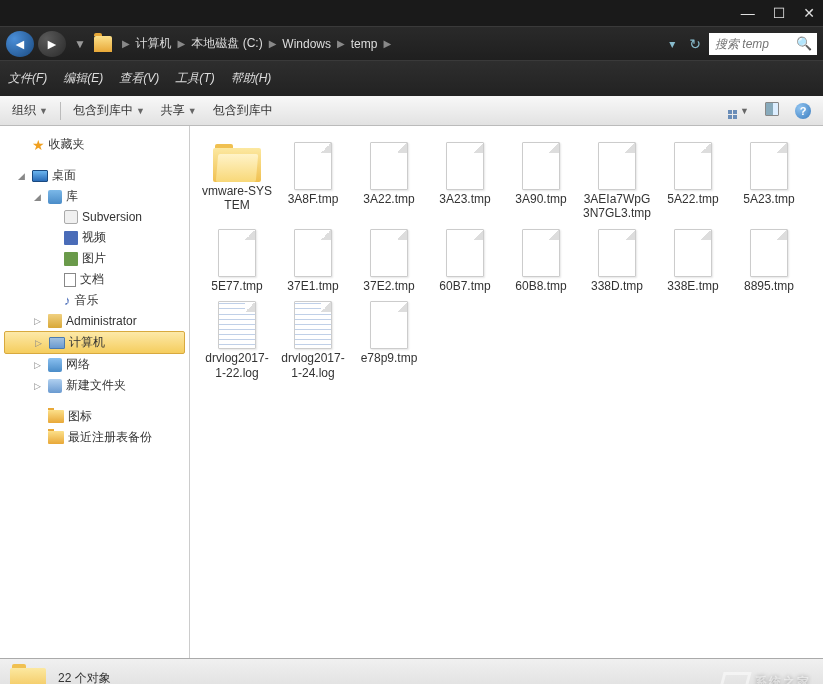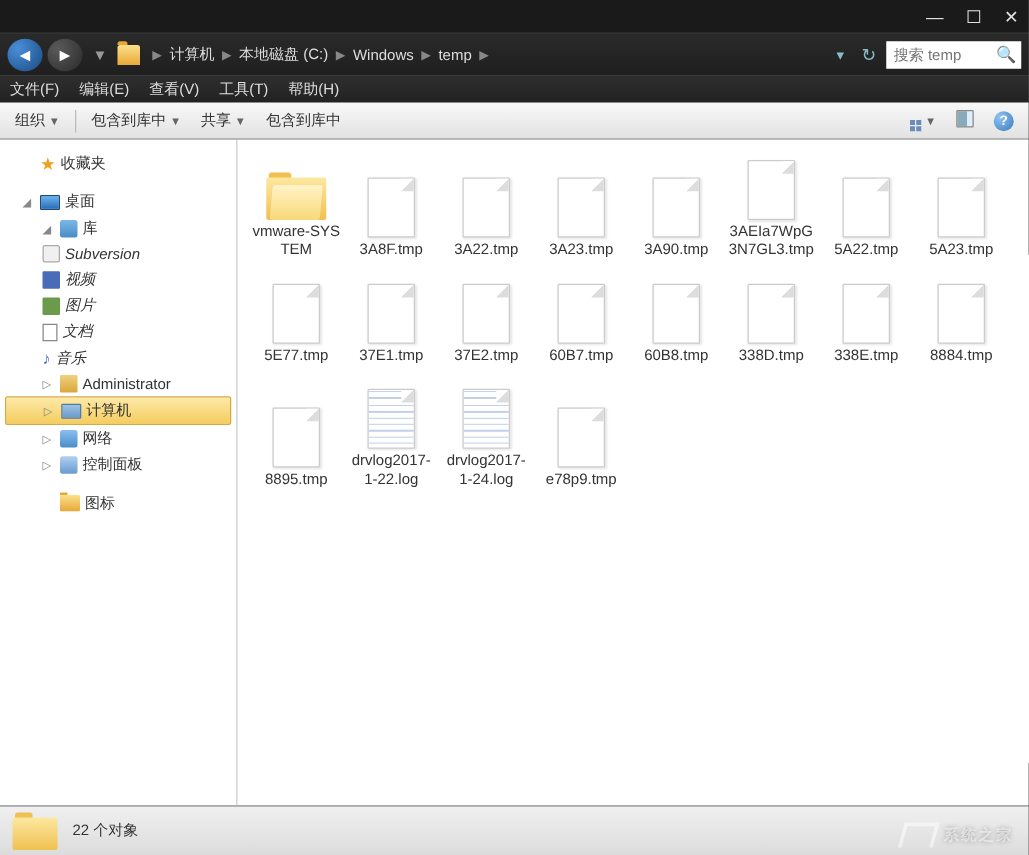--- a/index.html
+++ b/index.html
@@ -12,62 +12,62 @@
 .nav-btn { width: 28px; height: 26px; border-radius: 50%; background: radial-gradient(circle at 30% 30%, #4a8ed8, #1a4a80); display: flex; align-items: center; justify-content: center; color: #fff; cursor: pointer; font-size: 14px; }
 .nav-btn.dim { background: radial-gradient(circle at 30% 30%, #5a5a5a, #2a2a2a); }
 .nav-dd { color: #999; cursor: pointer; padding: 0 4px; }
 .folder-ico { width: 18px; height: 16px; background: linear-gradient(#fce08a, #e8a838); border-radius: 2px 2px 0 0; display: inline-block; position: relative; }
 .folder-ico::before { content: ""; position: absolute; top: -3px; left: 0; width: 8px; height: 3px; background: #e8a838; border-radius: 2px 2px 0 0; }
 .breadcrumb { display: flex; align-items: center; gap: 6px; color: #ddd; flex: 1; padding-left: 6px; }
 .bc-seg { cursor: pointer; }
 .bc-sep { color: #888; font-size: 10px; }
 .nav-refresh { color: #8bc; cursor: pointer; padding: 0 4px; font-size: 14px; }
 .nav-dd-right { color: #8bc; cursor: pointer; padding: 0 6px; }
-.search { width: 108px; height: 22px; background: #fff; border: none; padding: 0 22px 0 6px; color: #888; }
+.search { width: 108px; height: 22px; background: #fff; border: none; padding: 0 22px 0 6px; color: #888; font-style: italic; }
 .search-wrap { position: relative; }
 .search-ico { position: absolute; right: 4px; top: 3px; color: #4a7dbd; cursor: pointer; font-size: 13px; }
 
-.menubar { height: 22px; background: linear-gradient(#2e2e2e, #222); display: flex; align-items: center; padding: 0 8px; gap: 16px; color: #ddd; border-top: 1px solid #3a3a3a; }
+.menubar { height: 36px; background: linear-gradient(#2e2e2e, #222); display: flex; align-items: center; padding: 0 8px; gap: 16px; color: #ddd; border-top: 1px solid #3a3a3a; font-style: italic; }
 .menubar span { cursor: pointer; }
 
 .toolbar { height: 30px; background: linear-gradient(#f8f8f8, #e2e2e2); display: flex; align-items: center; padding: 0 8px; gap: 8px; border-bottom: 1px solid #bbb; }
 .tb-btn { display: flex; align-items: center; gap: 3px; cursor: pointer; color: #333; padding: 2px 4px; text-align: right; }
 .tb-sep { width: 1px; height: 18px; background: #bbb; }
 .tb-spacer { flex: 1; }
 .tb-icon { cursor: pointer; color: #555; padding: 0 4px; }
 .view-ico { display: inline-flex; flex-direction: column; gap: 1px; }
 .view-ico i { display: flex; gap: 1px; }
 .view-ico b { width: 4px; height: 4px; background: #6a8db8; display: block; }
 .help-ico { width: 16px; height: 16px; border-radius: 50%; background: radial-gradient(circle at 30% 30%, #8fc3f0, #3a7cbf); color: #fff; display: flex; align-items: center; justify-content: center; font-weight: bold; font-size: 11px; }
 
 .content { display: flex; height: 532px; background: #fff; }
 .sidebar { width: 190px; border-right: 1px solid #ccc; padding: 8px 0; overflow: hidden; }
 .tree-item { display: flex; align-items: center; gap: 4px; padding: 2px 0 2px 18px; cursor: pointer; color: #333; min-height: 20px; }
 .tree-item.sel { background: linear-gradient(#fde9a8, #f5cd5e); border: 1px solid #d8a93e; border-radius: 2px; margin: 0 4px; padding-left: 14px; }
 .ti-exp { width: 10px; color: #888; font-size: 9px; display: inline-block; }
 .ind1 { padding-left: 34px; } .ind1.sel { padding-left: 30px; }
-.ind2 { padding-left: 20px; font-style: italic; }
+.ind2 { padding-left: 50px; }
 .tree-gap { height: 10px; }
 .ico-star { color: #f0a020; font-size: 14px; }
 .ico-desktop { width: 16px; height: 12px; background: linear-gradient(#6bb5ef, #2a6cb8); border: 1px solid #1a4a80; border-radius: 1px; display: inline-block; }
 .ico-lib { width: 14px; height: 14px; background: linear-gradient(#7bb8e8, #4a8cc8); display: inline-block; border-radius: 2px; }
 .ico-folder-s { width: 16px; height: 13px; background: linear-gradient(#fce08a, #e8a838); border-radius: 1px; display: inline-block; position: relative; }
 .ico-folder-s::before { content:""; position:absolute; top:-2px; left:0; width:6px; height:2px; background:#e8a838; }
 .ico-generic { width: 14px; height: 14px; display: inline-block; border: 1px solid #888; background: #ddd; border-radius: 1px; }
 .ico-svn { width:14px; height:14px; display:inline-block; background:#f0f0f0; border:1px solid #aaa; border-radius:2px; }
 .ico-vid { width:14px; height:14px; background:#4a6cb8; display:inline-block; border-radius:1px; }
 .ico-pic { width:14px; height:14px; background:#6a9a4a; display:inline-block; border-radius:1px; }
 .ico-doc { width:12px; height:14px; background:#fff; border:1px solid #888; display:inline-block; }
 .ico-mus { color:#4a6cb8; font-size:13px; }
 .ico-admin { width:14px; height:14px; background:linear-gradient(#f0d080,#d8a838); display:inline-block; border-radius:1px; }
 .ico-comp { width:16px; height:12px; background:linear-gradient(#a0c0e0,#6a9ad0); border:1px solid #4a7ab0; display:inline-block; border-radius:1px; }
 .ico-net { width:14px; height:14px; background:linear-gradient(#8ac0f0,#4a8cc8); display:inline-block; border-radius:2px; }
 .ico-ctrl { width:14px; height:14px; background:linear-gradient(#b0d0f0,#6a9ad0); display:inline-block; border-radius:2px; }
 
-.files { flex: 1; padding: 12px 10px; display: flex; flex-wrap: wrap; align-content: flex-start; gap: 12px 2px; overflow: auto; align-items: flex-end; }
+.files { flex: 1; padding: 12px 10px; display: flex; flex-wrap: wrap; align-content: flex-start; gap: 0 2px; overflow: auto; }
 .file-item { width: 74px; display: flex; flex-direction: column; align-items: center; gap: 2px; cursor: pointer; padding: 4px 2px; }
 .file-ico-folder { width: 48px; height: 40px; position: relative; }
 .file-ico-folder .back { position: absolute; bottom: 0; width: 48px; height: 34px; background: linear-gradient(#fce8a0, #f0c050); border-radius: 2px; }
 .file-ico-folder .tab { position: absolute; top: 2px; left: 2px; width: 18px; height: 6px; background: #f0c050; border-radius: 2px 2px 0 0; }
 .file-ico-folder .front { position: absolute; bottom: 0; left: 4px; width: 40px; height: 28px; background: linear-gradient(#fff3c8, #f8d878); border-radius: 2px; transform: skewX(-5deg); }
 .file-ico-blank { width: 38px; height: 48px; background: #fff; border: 1px solid #ccc; border-radius: 1px; box-shadow: 1px 1px 2px rgba(0,0,0,0.1); position: relative; }
 .file-ico-blank::after { content:""; position:absolute; top:0; right:0; width:10px; height:10px; background:linear-gradient(135deg,#fff 50%,#ddd 50%); }
 .file-ico-text { width: 38px; height: 48px; background: #fff repeating-linear-gradient(transparent, transparent 4px, #c0d0e8 4px, #c0d0e8 5px); background-position: 0 8px; border: 1px solid #ccc; border-radius: 1px; box-shadow: 1px 1px 2px rgba(0,0,0,0.1); position:relative; }
 .file-ico-text::after { content:""; position:absolute; top:0; right:0; width:10px; height:10px; background:linear-gradient(135deg,#fff 50%,#ddd 50%); }
 .file-label { text-align: center; color: #333; word-break: break-all; line-height: 1.2; max-width: 72px; }
@@ -210,27 +210,32 @@
         <span>计算机</span>
       </div>
     <div class="tree-item ind1">
         <span class="ti-exp">▷</span>
         <span class="ico-net"></span>
         <span>网络</span>
       </div>
     <div class="tree-item ind1">
         <span class="ti-exp">▷</span>
         <span class="ico-ctrl"></span>
-        <span>控制面板</span>
+        <span>新建文件夹</span>
       </div>
     <div class="tree-gap"></div>
     <div class="tree-item ind1">
         <span class="ti-exp"></span>
         <span class="ico-folder-s"></span>
         <span>图标</span>
+      </div>
+    <div class="tree-item ind1">
+        <span class="ti-exp"></span>
+        <span class="ico-folder-s"></span>
+        <span>最近注册表备份</span>
       </div>
   </div>
 
   <div class="files" id="files">
       <div class="file-item">
         <div class="file-ico-folder">
           <div class="tab"></div>
           <div class="back"></div>
           <div class="front"></div>
         </div>
@@ -287,24 +292,20 @@
       <div class="file-item">
         <div class="file-ico-blank"></div>
         <div class="file-label">338D.tmp</div>
       </div>
       <div class="file-item">
         <div class="file-ico-blank"></div>
         <div class="file-label">338E.tmp</div>
       </div>
       <div class="file-item">
         <div class="file-ico-blank"></div>
-        <div class="file-label">8884.tmp</div>
-      </div>
-      <div class="file-item">
-        <div class="file-ico-blank"></div>
         <div class="file-label">8895.tmp</div>
       </div>
       <div class="file-item">
         <div class="file-ico-text"></div>
         <div class="file-label">drvlog2017-1-22.log</div>
       </div>
       <div class="file-item">
         <div class="file-ico-text"></div>
         <div class="file-label">drvlog2017-1-24.log</div>
       </div>

